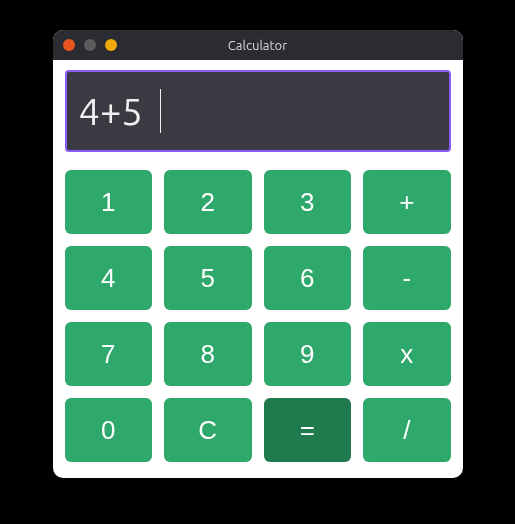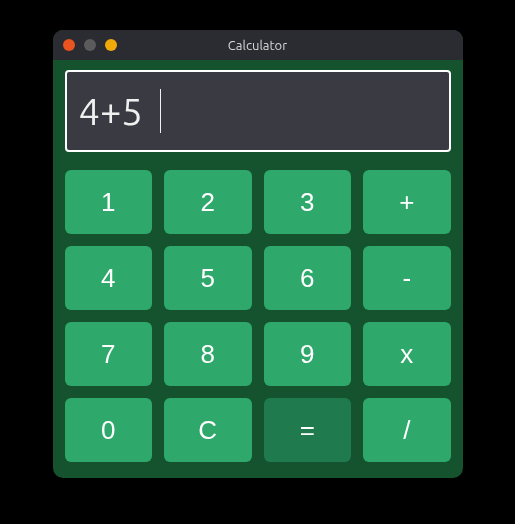--- a/index.html
+++ b/index.html
@@ -12,21 +12,21 @@
       width: 515px;
       height: 524px;
       font-family: "Ubuntu", "Segoe UI", sans-serif;
       display: flex;
       justify-content: center;
       align-items: flex-start;
       padding-top: 30px;
     }
     .window {
       width: 410px;
-      background: #14532d;
+      background: #ffffff;
       border-radius: 10px;
       overflow: hidden;
       box-shadow: 0 0 0 1px rgba(0,0,0,0.5);
     }
     .titlebar {
       height: 30px;
       background: #2b2b32;
       display: flex;
       align-items: center;
       position: relative;
@@ -53,21 +53,21 @@
       font-size: 13px;
       font-weight: 400;
     }
     .content {
       padding: 10px 12px 16px 12px;
     }
     .display {
       width: 100%;
       height: 82px;
       background: #3a3a42;
-      border: 2px solid #ffffff;
+      border: 2px solid #8b5cf6;
       border-radius: 4px;
       padding: 0 12px;
       display: flex;
       align-items: center;
       margin-bottom: 18px;
       position: relative;
       gap: 16px;
     }
     .display-text {
       color: #f0f0f0;

